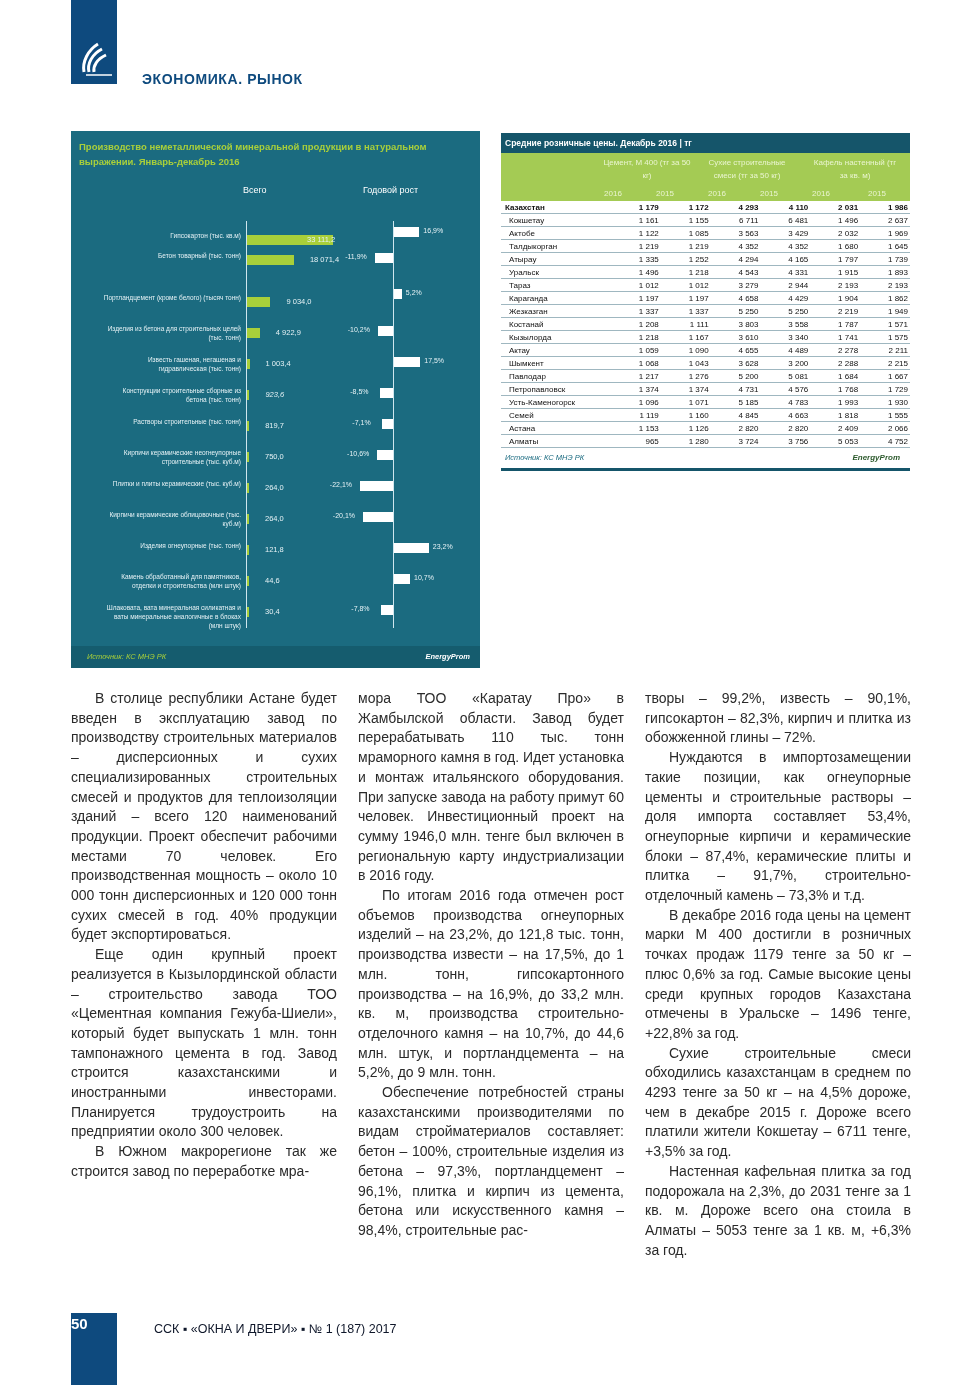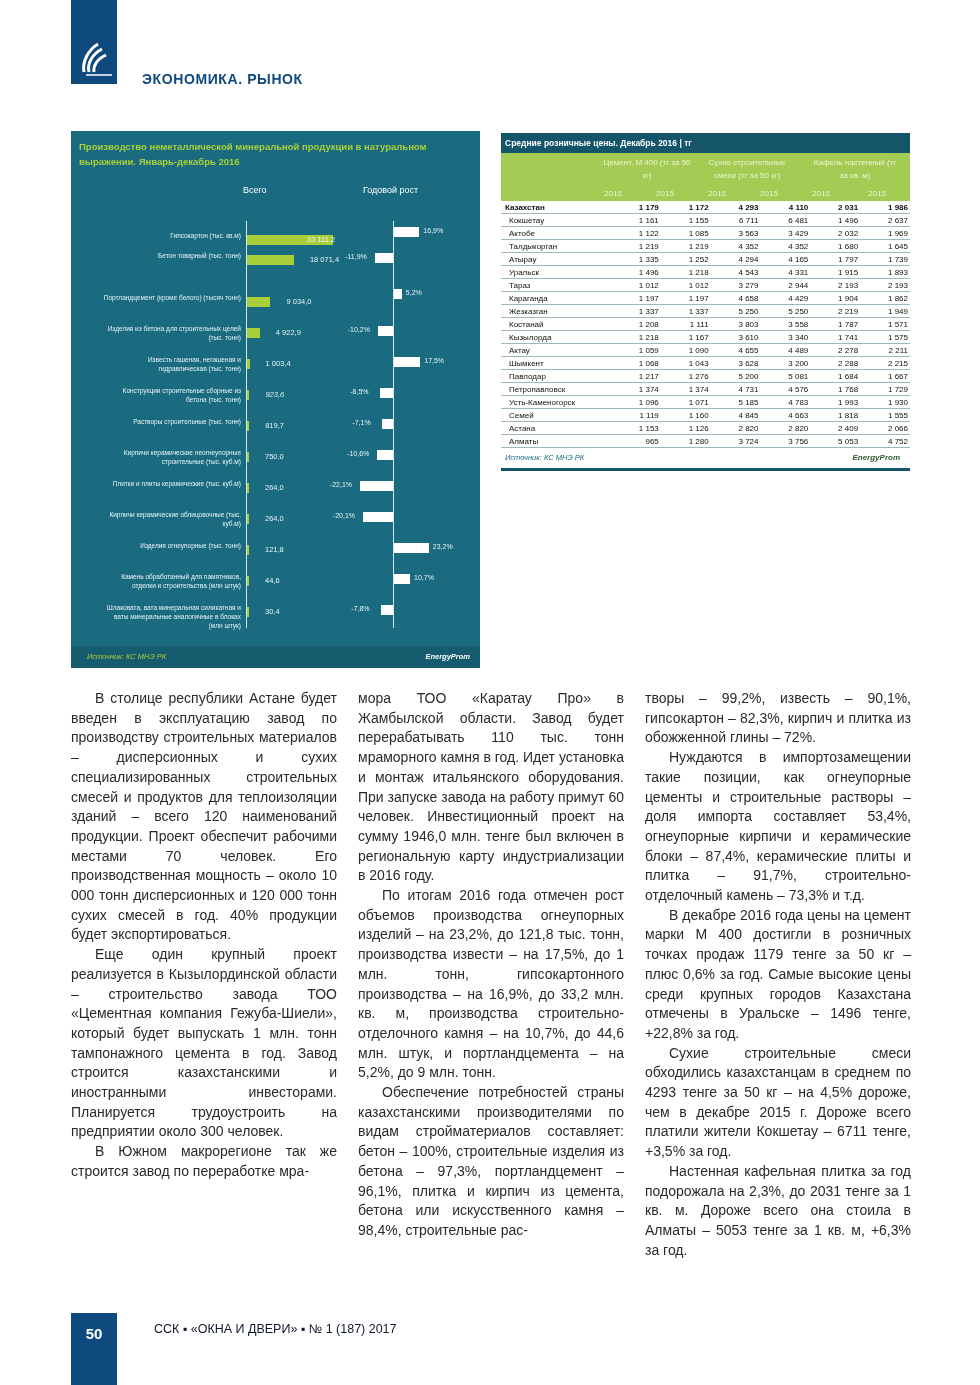--- a/index.html
+++ b/index.html
@@ -39,21 +39,21 @@
 
   
   .col{position:absolute;top:689px;width:266px;font:14px "Liberation Sans",sans-serif;color:#2a2a2a;line-height:19.7px;text-align:justify;}
   .col p{margin:0;}
   .col p.ind{text-indent:24px;}
   .c1{left:71px;}
   .c2{left:358px;}
   .c3{left:645px;}
 
   .pg{position:absolute;left:71px;top:1313px;width:46px;height:72px;background:#0e4a7e;}
-  .pgnum{position:absolute;left:0;top:12px;width:46px;text-align:center;font:bold 15px "Liberation Sans",sans-serif;color:#fff;}
+  .pgnum{position:absolute;left:0;top:2px;width:46px;font:bold 15px "Liberation Sans",sans-serif;color:#fff;}
   .footer{position:absolute;left:154px;top:1322px;font:12.5px "Liberation Sans",sans-serif;color:#0f172a;}
 </style>
 </head>
 <body>
 
 <div class="tab"></div>
 <svg class="logo" viewBox="0 0 40 40">
   <path d="M10 34 C8 24 14 12 24 6" stroke="#fff" stroke-width="3" fill="none"></path>
   <path d="M15 34 C13 26 18 16 28 11" stroke="#fff" stroke-width="3" fill="none"></path>
   <path d="M20 34 C19 28 23 21 32 17" stroke="#fff" stroke-width="3" fill="none"></path>

